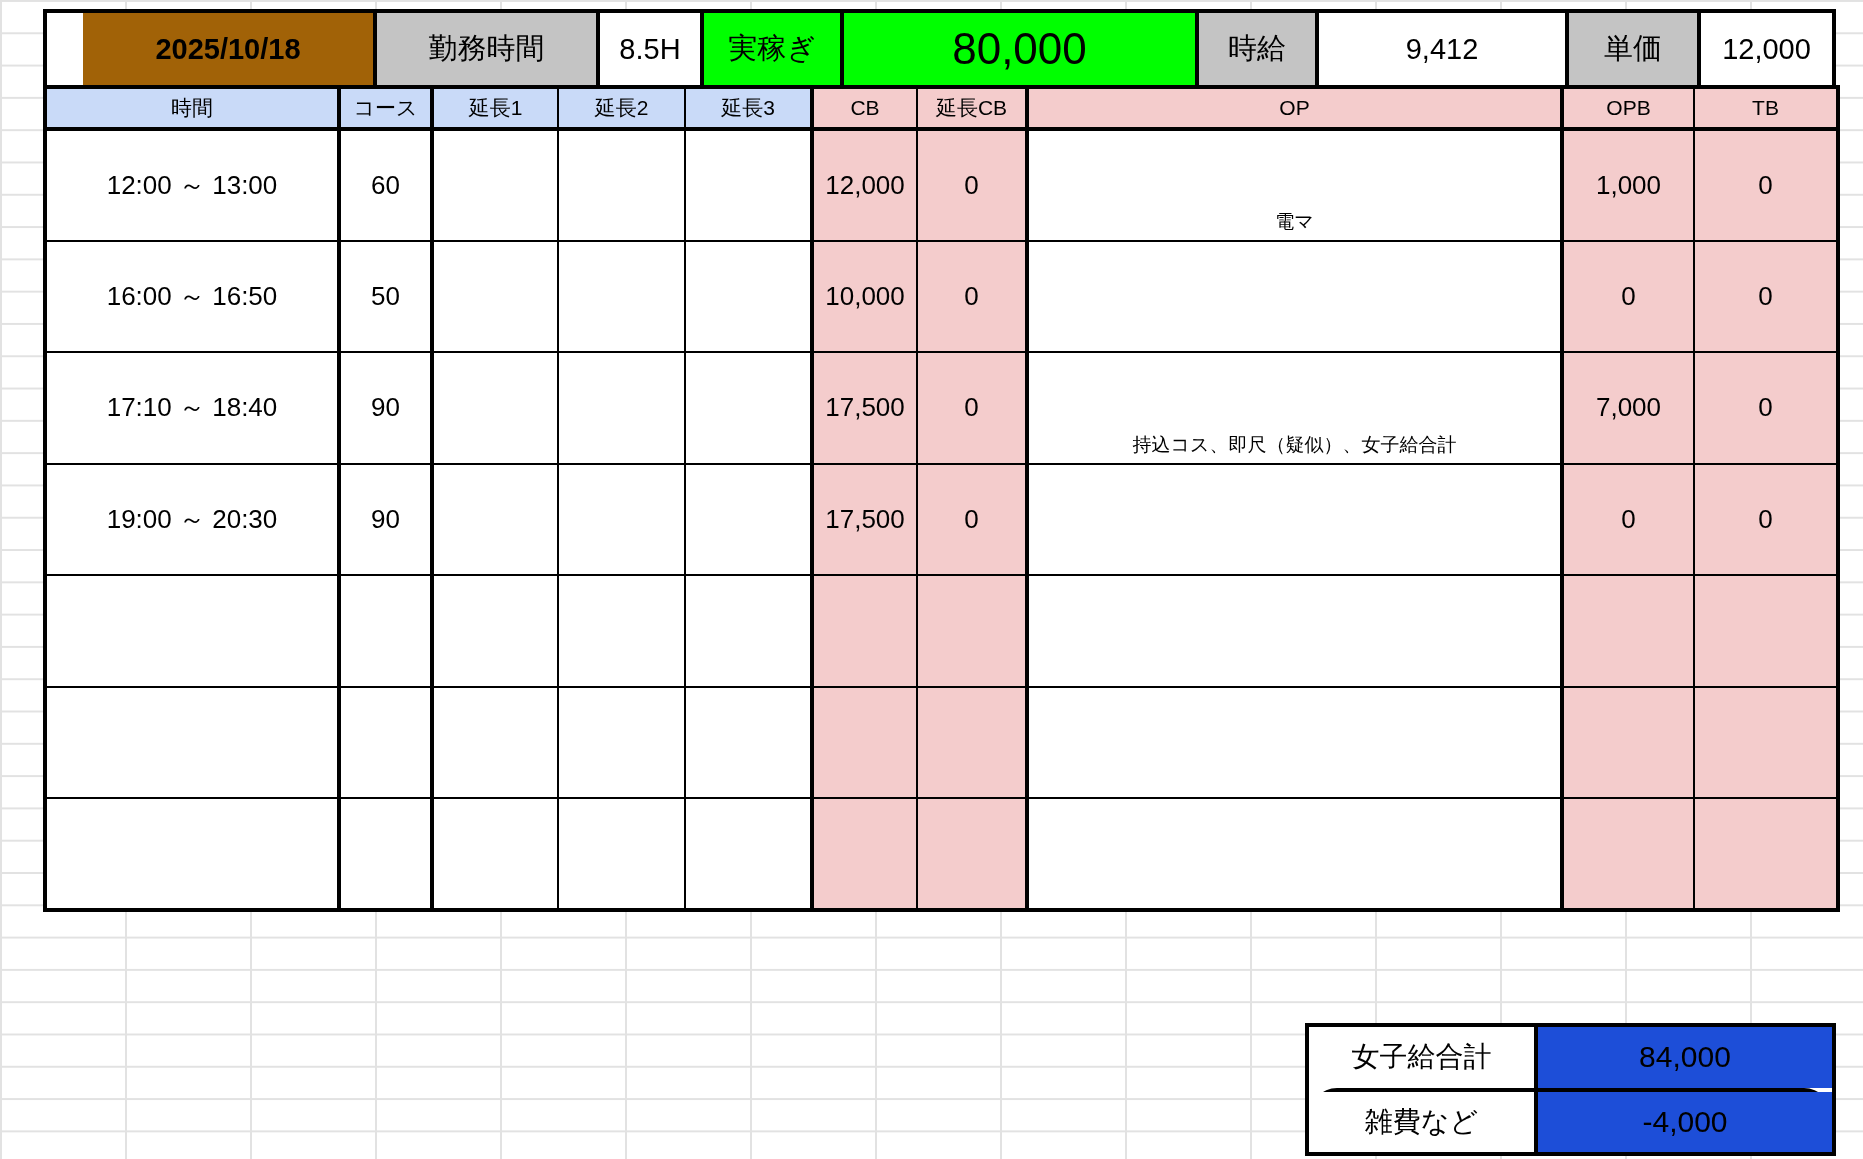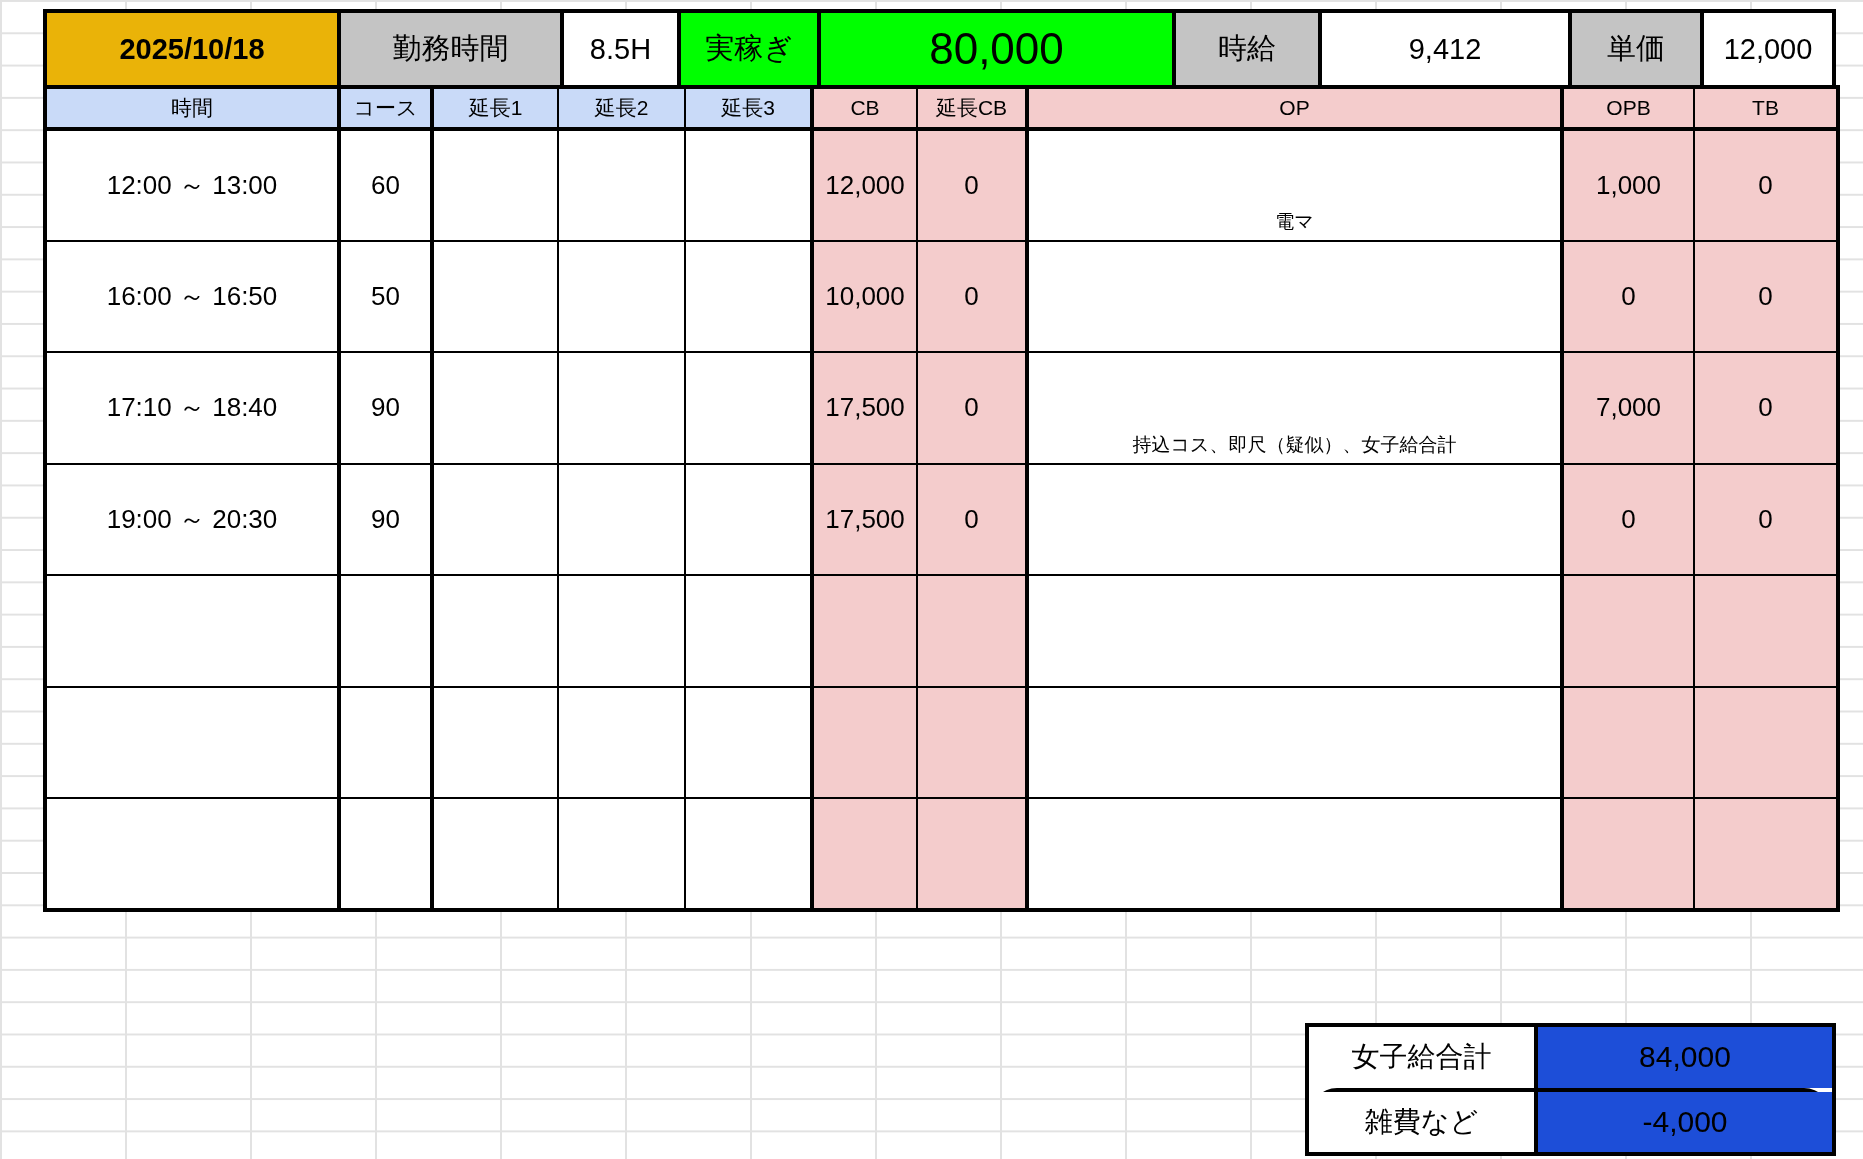--- a/index.html
+++ b/index.html
@@ -22,21 +22,21 @@
   .top-row{
     position:absolute;left:43px;top:9px;width:1793px;height:80px;
     display:flex;box-sizing:border-box;border:4px solid #000;background:#fff;
   }
   .tc{
     box-sizing:border-box;border-right:4px solid #000;
     display:flex;align-items:center;justify-content:center;
     font-size:29px;white-space:nowrap;overflow:hidden;
   }
   .tc:last-child{border-right:none;flex:1 1 auto;}
-  .c-blue{background:#eab308;}
+  .c-blue{background:#a16207;margin-left:36px;}
   .c-gray{background:#c4c4c4;}
   .c-green{background:#00ff00;}
   .bold{font-weight:bold;}
   .big{font-size:44px;}
 
   
   .main-table-wrap{position:absolute;left:43px;top:85px;}
   table{border-collapse:collapse;table-layout:fixed;width:1793px;background:#fff;}
   td{
     border:2px solid #000;box-sizing:border-box;
@@ -69,24 +69,24 @@
   }
 </style>
 </head>
 <body>
 
 <div class="sheet-bg"></div>
 
 <div class="top-row">
   <div class="tc c-blue bold" style="width:294px">2025/10/18</div>
   <div class="tc c-gray" style="width:223px">勤務時間</div>
-  <div class="tc" style="width:117px">8.5H</div>
+  <div class="tc" style="width:104px">8.5H</div>
   <div class="tc c-green" style="width:140px">実稼ぎ</div>
   <div class="tc c-green big" style="width:355px">80,000</div>
-  <div class="tc c-gray" style="width:146px">時給</div>
+  <div class="tc c-gray" style="width:120px">時給</div>
   <div class="tc" style="width:250px">9,412</div>
   <div class="tc c-gray" style="width:132px">単価</div>
   <div class="tc">12,000</div>
 </div>
 
 <div class="main-table-wrap">
 <table>
   <colgroup>
     <col style="width:294px">
         <col style="width:93px">

